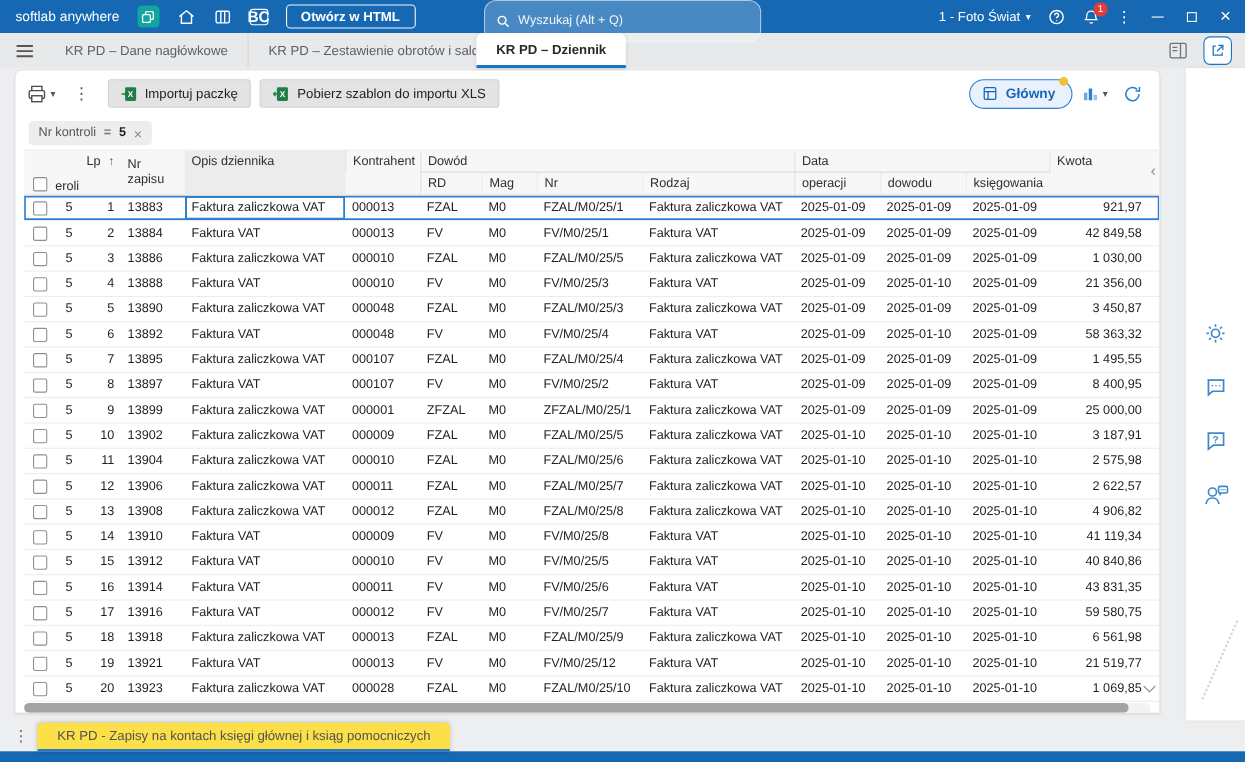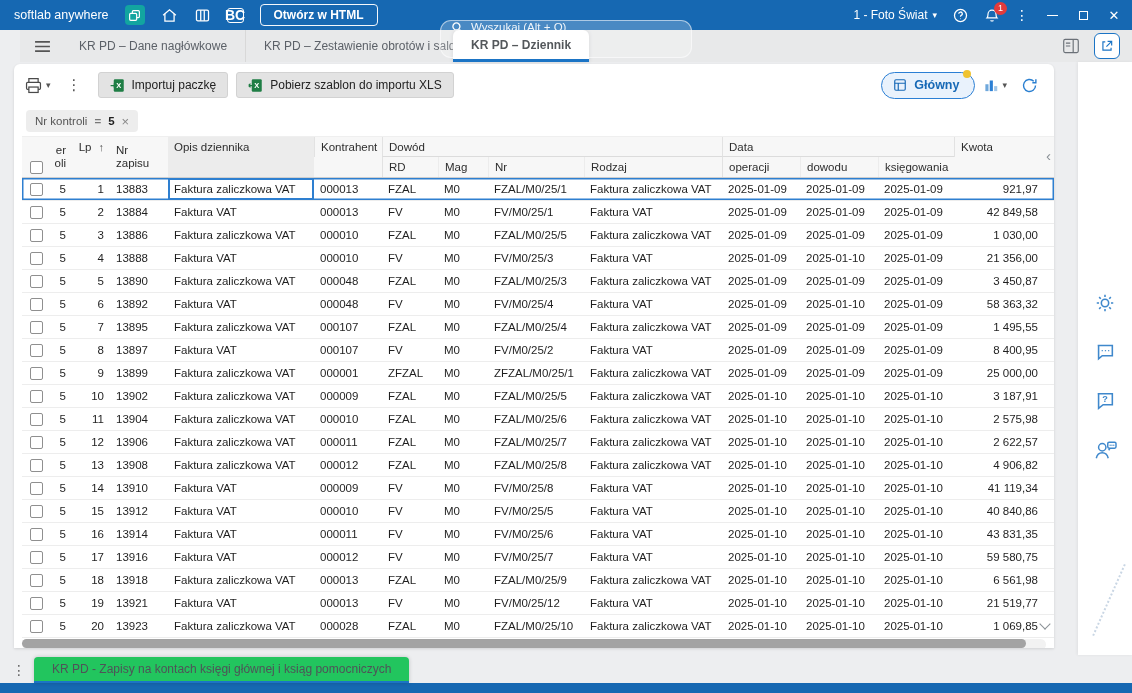--- a/index.html
+++ b/index.html
@@ -11,42 +11,42 @@
     align-items:center; padding:0 10px; gap:16px; color:#fff; }
   .app-name { font-size:12.5px; margin-left:4px; white-space:nowrap; }
   .logo-tile { width:20px; height:20px; background:#12a5a0; border-radius:4px;
     display:flex; align-items:center; justify-content:center; }
   .tb-icon { display:flex; align-items:center; }
   .bc-badge { width:17px; height:15px; border:1px solid #fff; border-radius:3px;
     font-size:14px; font-weight:bold; display:flex; align-items:center; justify-content:center; }
   .open-html { background:transparent; border:1px solid rgba(255,255,255,.95);
     border-radius:4px; color:#fff; font-size:12px; font-weight:600; padding:3px 13px;
     font-family:inherit; cursor:pointer; white-space:nowrap; }
-  .search { position:absolute; left:50%; top:20px; transform:translateX(-50%);
+  .search { position:absolute; left:50%; top:0; transform:translateX(-50%);
     width:252px; height:38px; border-radius:11px; background:rgba(255,255,255,.22);
-    border:1px solid rgba(255,255,255,.55); display:flex; align-items:flex-start;
+    border:1px solid rgba(255,255,255,.55); display:flex; align-items:center;
     gap:7px; padding:0 10px; }
   .search input { flex:1; background:transparent; border:none; outline:none;
     color:#fff; font-size:11.5px; font-family:inherit; }
   .search input::placeholder { color:rgba(255,255,255,.92); }
   .tb-right { margin-left:auto; display:flex; align-items:center; gap:15px; }
   .company { font-size:12px; display:flex; align-items:center; gap:5px; white-space:nowrap; cursor:pointer; }
   .caret { font-size:9px; line-height:1; }
   .bell { position:relative; display:flex; }
   .badge { position:absolute; top:-5px; right:-7px; min-width:13px; height:13px;
     background:#e23b3b; border-radius:7px; font-size:9px; display:flex;
     align-items:center; justify-content:center; padding:0 2px; }
   .kebab { font-size:14px; cursor:pointer; letter-spacing:0; }
   .win { display:flex; align-items:center; justify-content:center; width:16px; cursor:pointer; }
   .win .bar { width:11px; border-top:1.6px solid #fff; display:inline-block; }
   .win .box { width:9px; height:9px; border:1.3px solid #fff; display:inline-block; }
   .win.close { font-size:13px; }
 
   
-  .tabbar { height:32px; background:#e8e9ea; display:flex; align-items:stretch; padding:0 6px 0 10px;margin-left:20px; }
+  .tabbar { height:32px; background:#e8e9ea; display:flex; align-items:stretch; padding:0 6px 0 10px; }
   .hamburger { display:flex; align-items:center; padding:0 10px 0 4px; cursor:pointer; }
   .tab { display:flex; align-items:center; padding:0 18px; font-size:12px; color:#5c6168;
     white-space:nowrap; cursor:pointer; }
   .tab.trunc { max-width:208px; overflow:hidden; }
   .tab.active { background:#fff; color:#24292e; font-weight:600; border-bottom:3px solid #1b74c5;
     border-radius:6px 6px 0 0; box-shadow:0 0 4px rgba(0,0,0,.12); }
   .tab.sep { border-left:1px solid #d8d8d8; }
   .tabbar-right { margin-left:auto; display:flex; align-items:center; gap:14px; padding-right:6px; }
   .share-btn { width:26px; height:26px; border:1.5px solid #1b74c5; border-radius:6px;
     background:#fff; display:flex; align-items:center; justify-content:center; cursor:pointer; }
@@ -81,21 +81,21 @@
   .chip .x { color:#888; font-size:13px; line-height:1; cursor:pointer; }
 
   
   .grid-cols { display:grid;
     grid-template-columns:28px 22px 38px 58px 146px 68px 56px 50px 96px 138px 78px 78px 76px 90px; }
   .table-wrap { padding-left:8px; position:relative; }
   .thead { grid-template-rows:20px 20px; background:#f7f7f7; border-top:1px solid #efefef;
     border-bottom:1px solid #cfcfcf; font-size:11.5px; color:#2e2e2e; }
   .hc { display:flex; align-items:center; padding:0 6px; white-space:nowrap; overflow:hidden; }
   .h-cb       { grid-column:1; grid-row:2; justify-content:center; padding:0; }
-  .h-kontrola { grid-column:2; grid-row:1/3; flex-direction:column; align-items:flex-end;
+  .h-kontrola { grid-column:2; grid-row:1/3; align-items:flex-end;
                 justify-content:center; line-height:13px; }
   .h-lp       { grid-column:3; grid-row:1; justify-content:flex-end; gap:7px; }
   .h-nrzapisu { grid-column:4; grid-row:1/3; flex-direction:column; align-items:flex-start;
                 justify-content:center; line-height:13px; }
   .h-opis     { grid-column:5; grid-row:1/3; background:#ececec; align-items:flex-start; padding-top:4px; }
   .h-kontr    { grid-column:6; grid-row:1; border-left:1px solid #e2e2e2; }
   .h-gdowod   { grid-column:7/11; grid-row:1; border-left:1px solid #e2e2e2; border-bottom:1px solid #dcdcdc; }
   .h-rd       { grid-column:7; grid-row:2; border-left:1px solid #e2e2e2; }
   .h-mag      { grid-column:8; grid-row:2; border-left:1px solid #ececec; }
   .h-nr       { grid-column:9; grid-row:2; border-left:1px solid #ececec; }
@@ -130,21 +130,21 @@
   .sidebar { position:absolute; right:0; top:0; width:54px; height:593px; background:#fff;
     box-shadow:-1px 0 3px rgba(0,0,0,.06); display:flex; flex-direction:column;
     align-items:center; padding-top:230px; gap:27px; }
   .sb-icon { cursor:pointer; display:flex; }
   .dotted-deco { position:absolute; bottom:16px; right:22px; height:78px;
     border-left:2px dotted #c9d6e4; transform:rotate(24deg); }
 
   
   .bottom-bar { height:28px; background:#edeef0; display:flex; align-items:flex-end; padding:0 8px; }
   .bottom-kebab { font-size:14px; color:#666; padding:0 8px 5px 4px; cursor:pointer; }
-  .bottom-tab { height:26px; line-height:24px; background:#22c55e; color:#4f5358;
+  .bottom-tab { height:26px; line-height:24px; background:#fde047; color:#4f5358;
     font-size:12px; padding:0 18px; border-bottom:2px solid #1b74c5;
     border-radius:4px 4px 0 0; box-shadow:0 0 4px rgba(0,0,0,.18);
     white-space:nowrap; overflow:hidden; max-width:400px; cursor:pointer; }
   .status-strip { height:10px; background:#1668b2; }
 </style>
 </head>
 <body>
 
 <header class="topbar">
   <span class="app-name">softlab anywhere</span>

